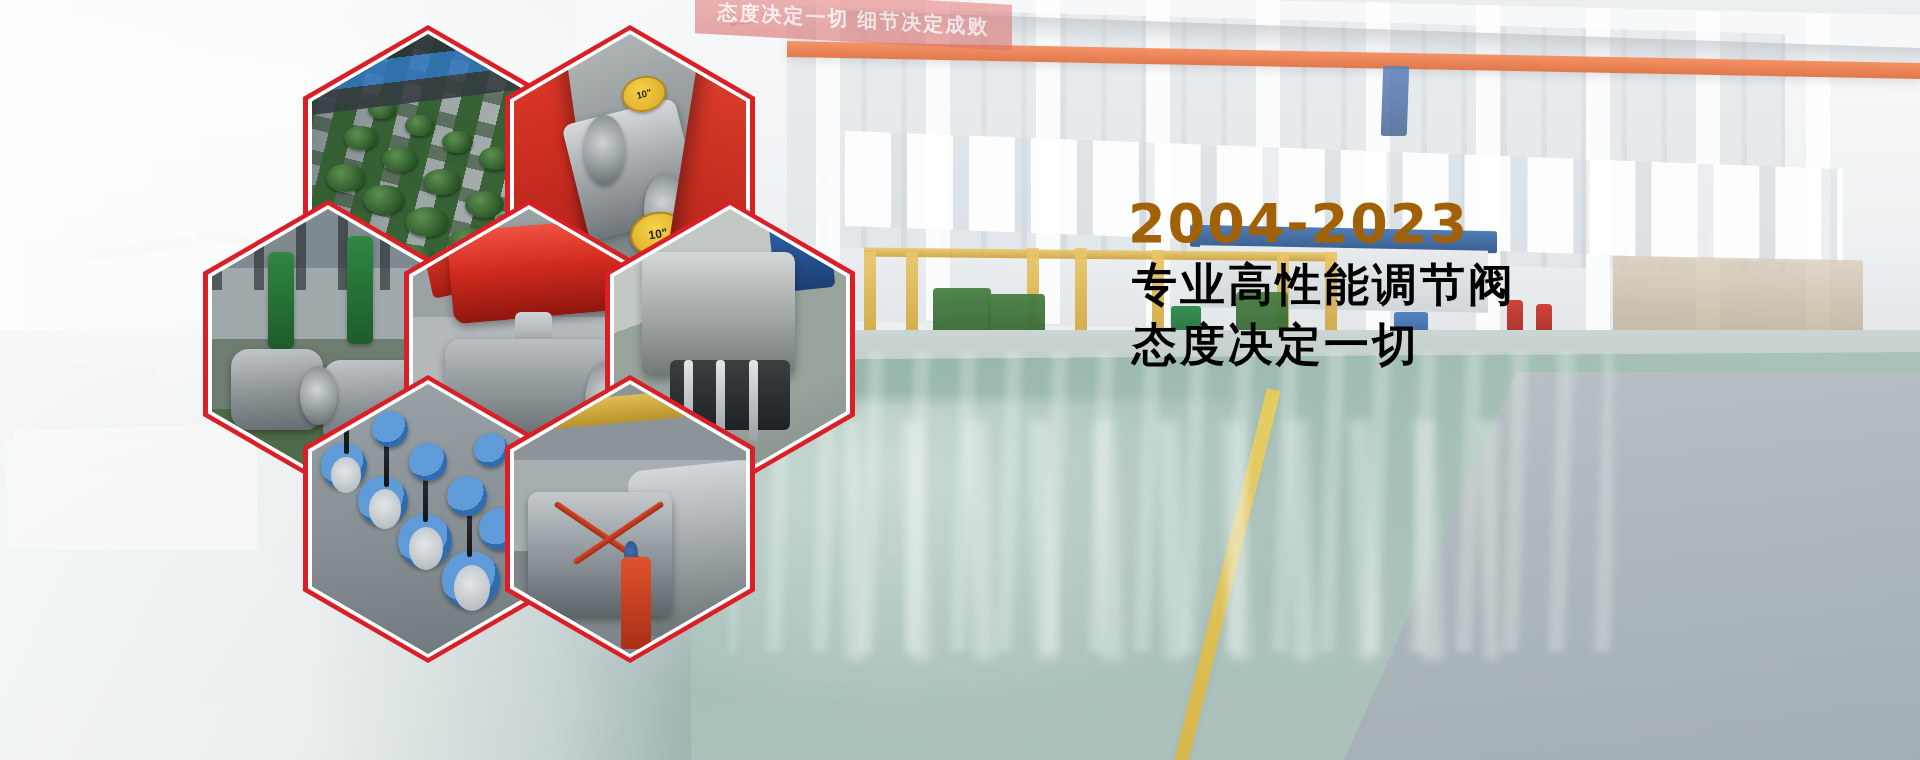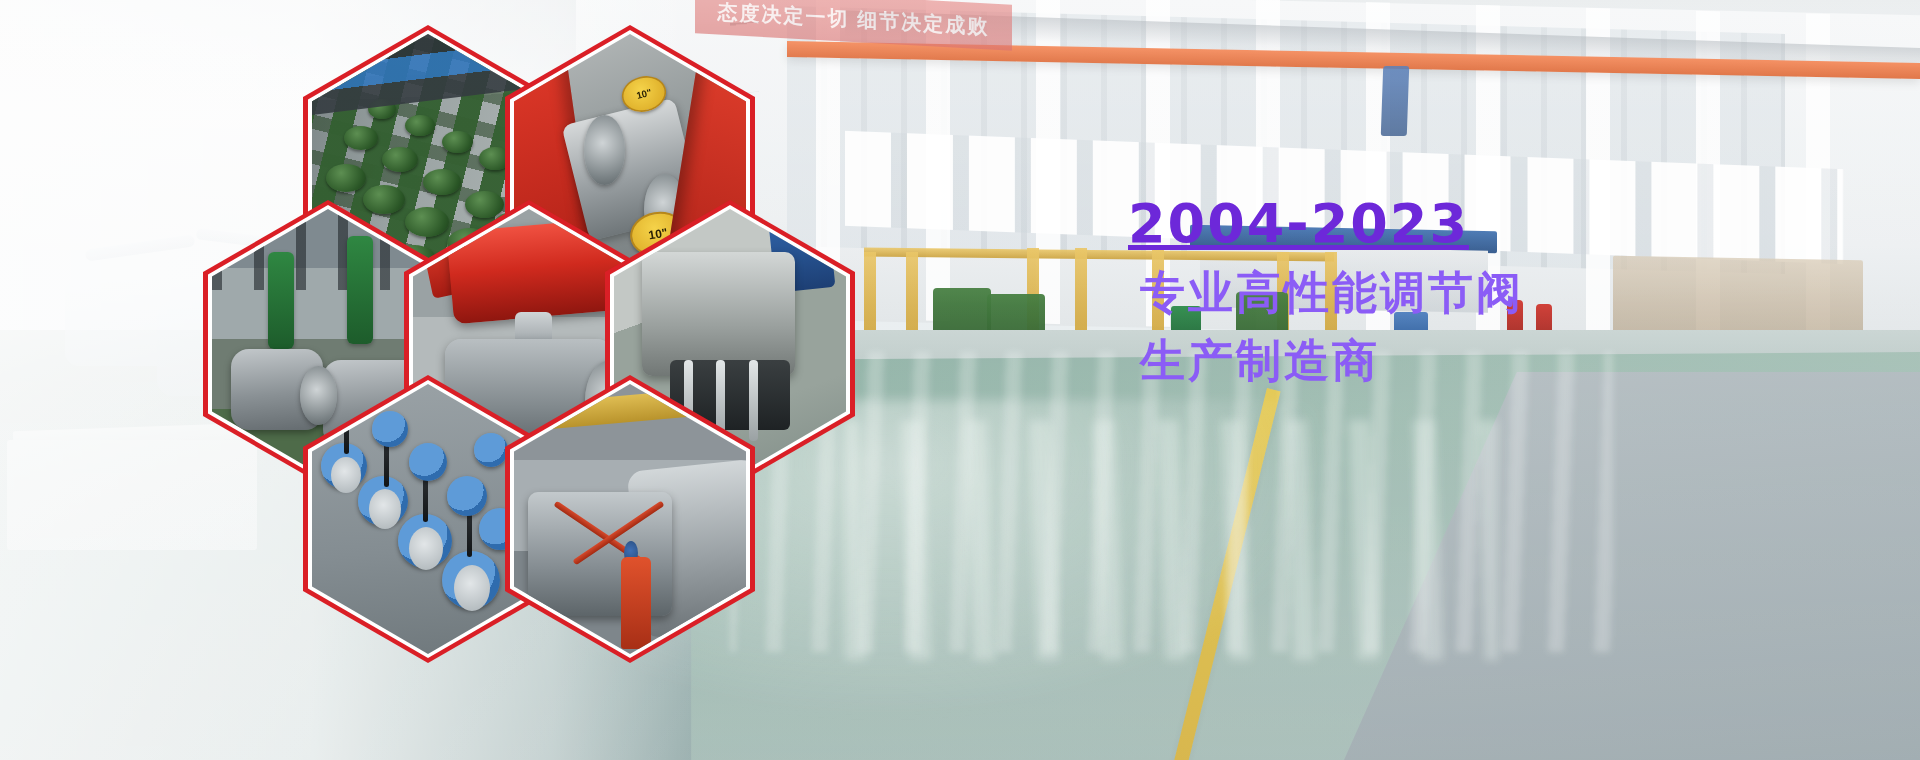--- a/index.html
+++ b/index.html
@@ -477,36 +477,35 @@
     background:linear-gradient(180deg,#d64a2c,#a32a12);
     transform:rotate(34deg);border-radius:3px;
   }
   .eq-sling.s2{transform:rotate(-34deg);left:22%;}
 
   
   .textblock{
     position:absolute;left:1128px;top:196px;width:520px;
   }
   .years{
-    color:#6d28d9;
+    color:#a16207;
     font-size:54px;
     font-weight:bold;
     letter-spacing:2px;
     line-height:1.05;
     margin:0 0 4px 0;
     font-family:"DejaVu Sans","Liberation Sans",sans-serif;
-    text-decoration:underline;
   }
   .headline{
-    color:#8b5cf6;
+    color:#000000;
     font-size:45px;
     font-weight:bold;
     letter-spacing:3px;
     line-height:1.25;
-    margin:12px;
+    margin:4px;
     white-space:nowrap;
   }
   .subtitle{
     margin-top:40px;
     color:#bf2a2a;
     font-size:20px;
     letter-spacing:1.6px;
     line-height:1.35;
     font-weight:400;
   }
@@ -705,16 +704,16 @@
           <div class="worker"></div>
         </div>
       </div>
     </div>
 
   </div>
 
   <div class="textblock">
     <div class="years">2004-2023</div>
     <h1 class="headline">专业高性能调节阀</h1>
-    <h1 class="headline">生产制造商</h1>
+    <h1 class="headline">态度决定一切</h1>
   </div>
 
 </div>
 
 </body></html>

